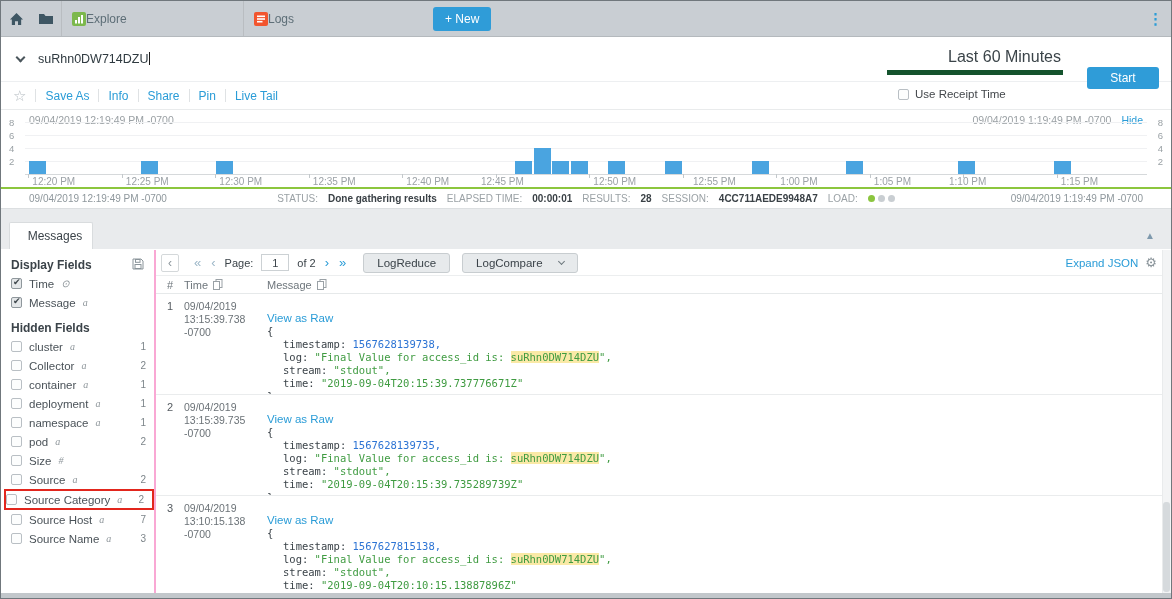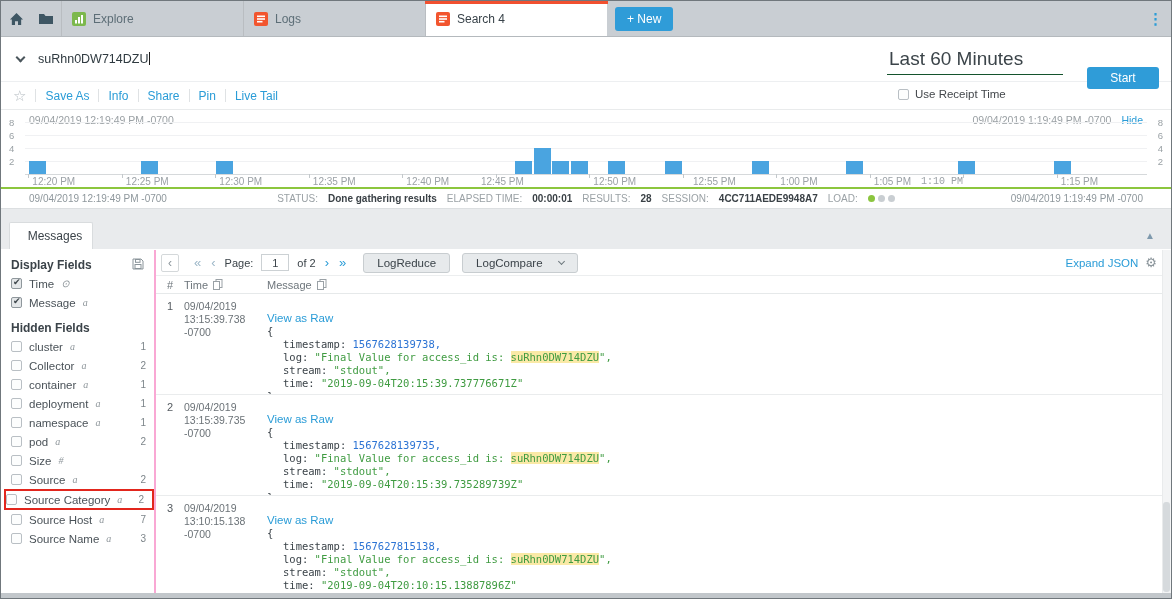--- a/index.html
+++ b/index.html
@@ -4,38 +4,38 @@
 <style>
   * { box-sizing: border-box; margin: 0; padding: 0; }
   body { background:#fff; font-family:"Liberation Sans", sans-serif; }
   .app { position:relative; width:1172px; height:599px; border:1px solid #70777c;
          background:#fff; overflow:hidden; font-family:"Liberation Sans", sans-serif; }
 
   
   .tabbar { position:relative; height:36px; background:#c9ced3; display:flex; align-items:stretch;
             border-bottom:1px solid #b4b9bd; }
   .tb-icon { width:30px; display:flex; align-items:center; justify-content:center; cursor:pointer; }
-  .tab { width:182px; display:flex; align-items:center; gap:7px; padding-left:10px;
+  .tab { width:182px; display:flex; align-items:center; padding-left:10px;
          border-left:1px solid #b9bdc1; color:#5d6e77; font-size:12px; position:relative; cursor:pointer; }
   .tab:last-of-type { border-right:1px solid #b9bdc1; }
   .tab.active { background:#fff; color:#39434a; }
   .tab.active::before { content:""; position:absolute; top:0; left:-1px; right:-1px; height:3px; background:#f1502f; }
   .newtab { margin:6px 0 6px 8px; height:24px; padding:0 12px; background:#2f9cd8; border:none;
             border-radius:3px; color:#fff; font-size:12px; font-family:inherit; cursor:pointer; }
   .kebab { margin-left:auto; margin-right:8px; align-self:center; color:#2a9cd7; font-size:15px;
            font-weight:bold; letter-spacing:0; cursor:pointer; }
 
   
   .searchrow { height:45px; display:flex; align-items:center; border-bottom:1px solid #edeff1; }
   .chev { display:inline-block; width:7px; height:7px; border-right:2px solid #4b565c;
           border-bottom:2px solid #4b565c; transform:rotate(45deg); margin:-4px 0 0 16px; cursor:pointer; }
   .query { flex:1; margin-left:14px; font-size:12.5px; color:#2f3a40; white-space:nowrap; overflow:hidden; cursor:text; }
   .cursor { display:inline-block; width:1px; height:13px; background:#1a1a1a; margin-left:1px; vertical-align:-2px; }
-  .timerange { width:176px; padding:4px 2px; border-bottom:1px solid #14532d; font-size:19px;
-               color:#3b4449; margin-right:24px; cursor:pointer; }
+  .timerange { width:176px; padding:4px 2px; border-bottom:5px solid #14532d; font-size:16px;
+               color:#3b4449; margin-right:24px; cursor:pointer;text-align:right; }
   .startbtn { width:72px; height:22px; margin-right:12px; background:#2f9cd8; border:none; border-radius:3px;
               color:#fff; font-size:12px; font-family:inherit; cursor:pointer;margin-top:37px; }
 
   
   .actionsrow { position:relative; height:27px; display:flex; align-items:center; padding-left:12px; }
   .star { color:#b5bcc1; font-size:15px; cursor:pointer; }
   .vdiv { width:1px; height:13px; background:#dfe2e4; margin:0 9px; }
   .alink { color:#2a9cd7; font-size:12px; cursor:pointer; }
   .receipt { position:absolute; left:897px; top:6px; display:flex; align-items:center; gap:6px; }
   .cb { width:11px; height:11px; border:1px solid #b9bfc4; border-radius:2px; background:#fcfdfd;
@@ -157,29 +157,20 @@
       <span>Explore</span>
     </div>
     <div class="tab">
       <svg width="14" height="14" viewBox="0 0 14 14">
         <rect width="14" height="14" rx="2" fill="#f2552e"></rect>
         <rect x="3" y="3.5" width="8" height="1.6" fill="#fff"></rect>
         <rect x="3" y="6.2" width="8" height="1.6" fill="#fff"></rect>
         <rect x="3" y="8.9" width="5.5" height="1.6" fill="#fff"></rect>
       </svg>
       <span>Logs</span>
-    </div>
-    <div class="tab active">
-      <svg width="14" height="14" viewBox="0 0 14 14">
-        <rect width="14" height="14" rx="2" fill="#f2552e"></rect>
-        <rect x="3" y="3.5" width="8" height="1.6" fill="#fff"></rect>
-        <rect x="3" y="6.2" width="8" height="1.6" fill="#fff"></rect>
-        <rect x="3" y="8.9" width="5.5" height="1.6" fill="#fff"></rect>
-      </svg>
-      <span>Search 4</span>
     </div>
     <button class="newtab">+ New</button>
     <div class="kebab">⋮</div>
   </div>
 
   <div class="searchrow">
     <span class="chev"></span>
     <div class="query">
       <span>suRhn0DW714DZU</span><span class="cursor"></span>
     </div>
@@ -251,21 +242,21 @@
       <div class="xlab" style="left: 480px;">12:45 PM</div>
       <div class="xtick" style="left: 588.366px;"></div>
       <div class="xlab" style="left: 592.366px;">12:50 PM</div>
       <div class="xtick" style="left: 681.866px;"></div>
       <div class="xlab" style="left: 692px;">12:55 PM</div>
       <div class="xtick" style="left: 775.366px;"></div>
       <div class="xlab" style="left: 779.366px;">1:00 PM</div>
       <div class="xtick" style="left: 868.866px;"></div>
       <div class="xlab" style="left: 872.866px;">1:05 PM</div>
       <div class="xtick" style="left: 962.366px;"></div>
-      <div class="xlab" style="left: 920px; font-family: Liberation Mono, monospace;">1:10 PM</div>
+      <div class="xlab" style="left: 948px;">1:10 PM</div>
       <div class="xtick" style="left: 1055.87px;"></div>
       <div class="xlab" style="left: 1059.87px;">1:15 PM</div>
     </div>
 
   <div class="statusrow">
     <span class="st-ts-l">09/04/2019 12:19:49 PM -0700</span>
     <span class="st-label">STATUS:</span>
     <span class="st-value">Done gathering results</span>
     <span class="st-label">ELAPSED TIME:</span>
     <span class="st-value">00:00:01</span>

